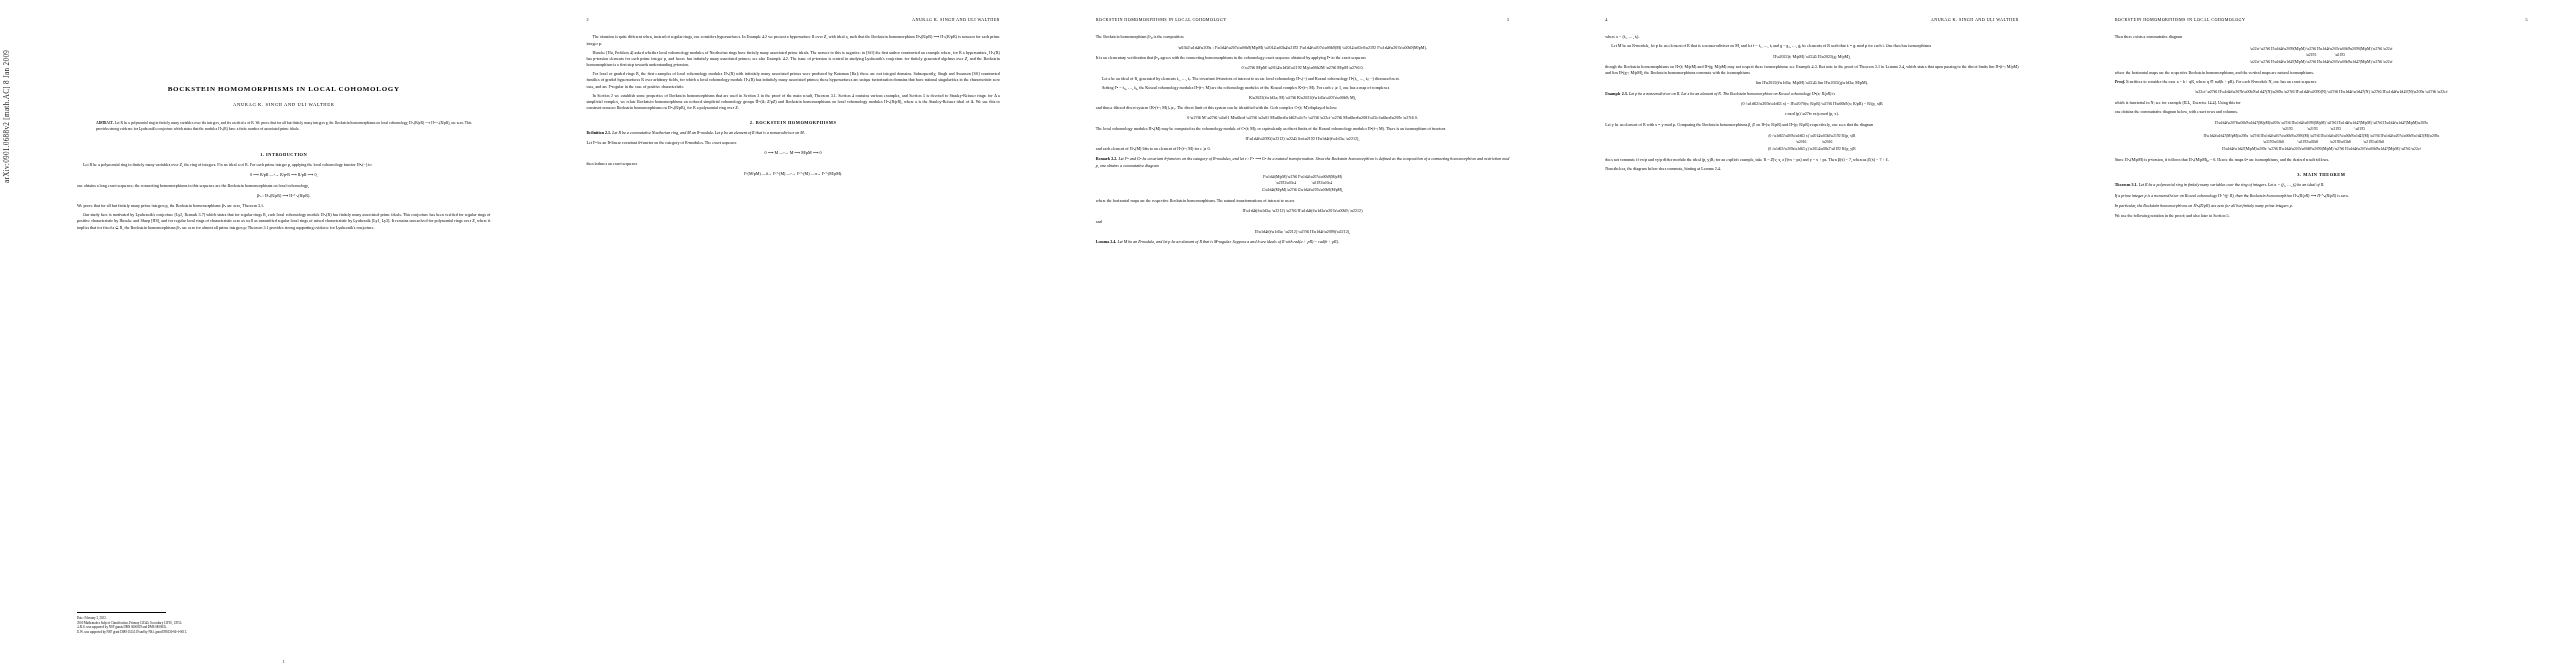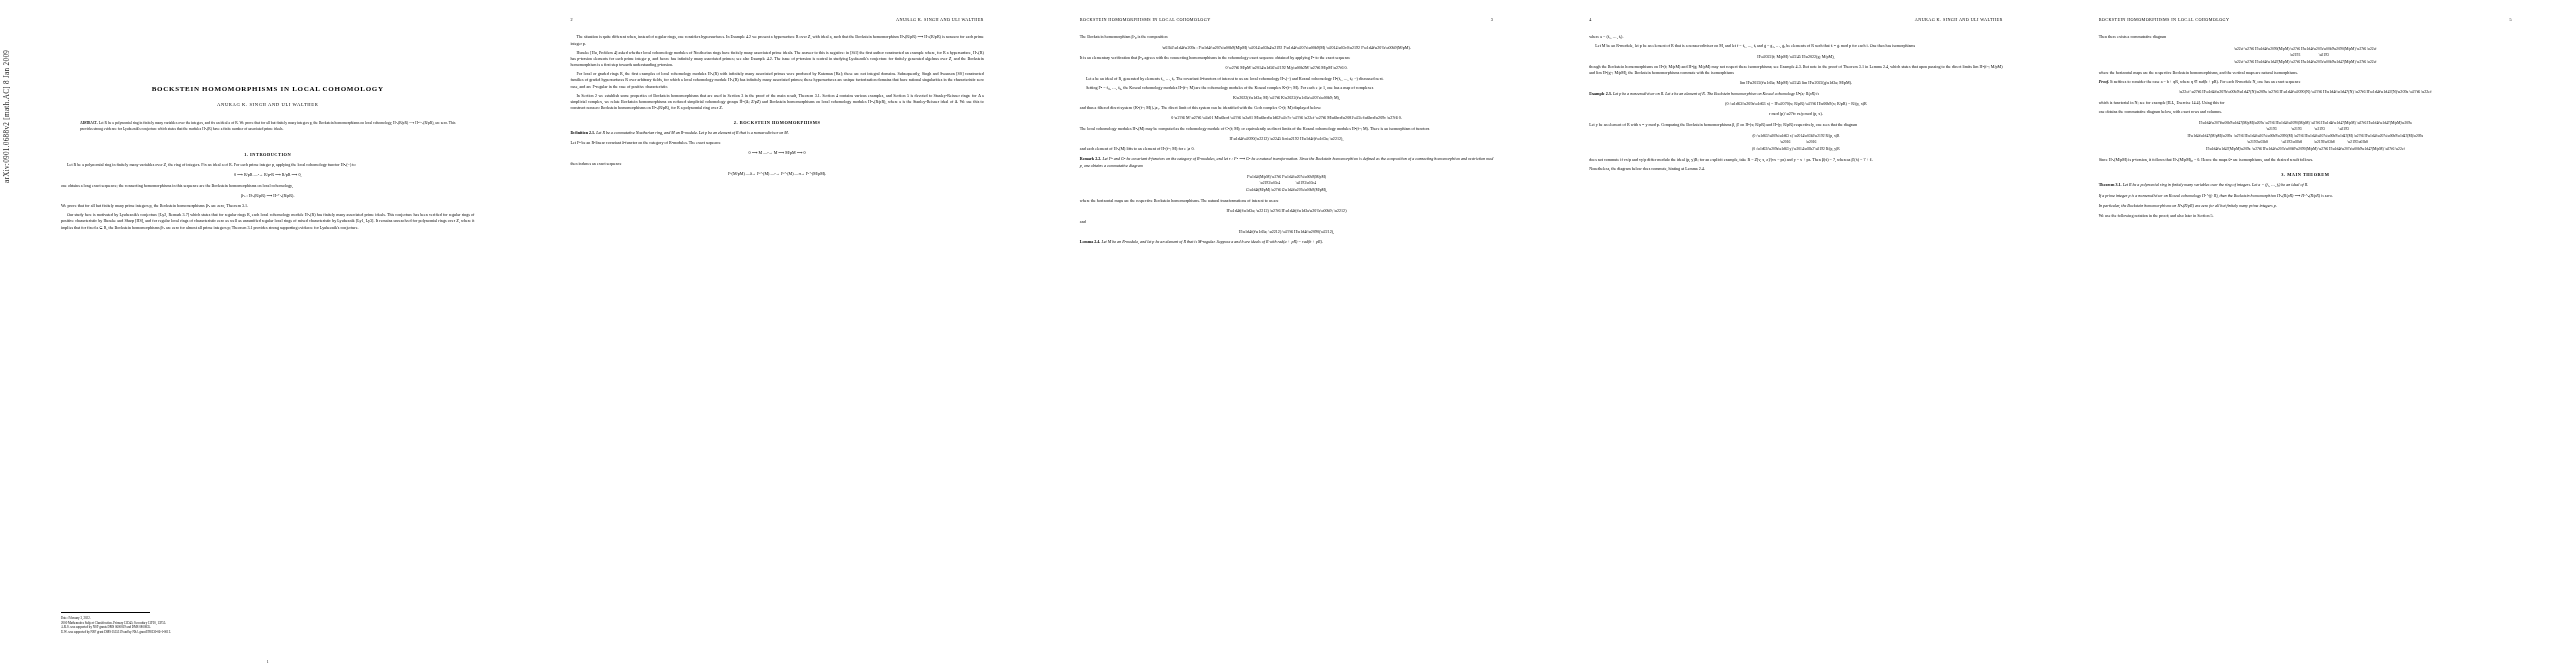--- a/index.html
+++ b/index.html
@@ -4,21 +4,21 @@
 <style>
   html,body{margin:0;padding:0;background:#fff;}
   body{width:2576px;height:667px;font-family:"Liberation Serif",serif;color:#000;overflow:hidden;}
   .sheet{position:relative;width:2576px;height:667px;background:#fff;}
   .arxiv-stamp{
     position:absolute;left:3.3px;top:183px;width:311px;
     transform:rotate(-90deg);transform-origin:0 0;
     font-family:"Liberation Serif",serif;font-size:7.2px;letter-spacing:0.3px;color:#222;
     white-space:nowrap;
   }
-  .pages{position:absolute;left:13px;top:0;width:2547px;height:610px;display:flex;}
+  .pages{position:absolute;left:29px;top:0;width:2547px;height:610px;display:flex;}
   .page{position:relative;width:636px;height:667px;padding:0 0 0 0;box-sizing:border-box;}
   .col{position:absolute;left:48px;right:48px;top:16.7px;bottom:13.3px;}
   .runhead{display:flex;justify-content:space-between;font-size:4.2px;letter-spacing:0.4px;margin-bottom:12.2px;height:5.6px;}
   .runhead .t{text-transform:uppercase;}
   .ttl{text-align:center;font-size:7px;font-weight:bold;letter-spacing:0.7px;line-height:1.5;margin:67px 0 7.8px;text-transform:uppercase;}
   .authors{text-align:center;font-size:4.6px;letter-spacing:0.6px;margin-bottom:14.5px;text-transform:uppercase;}
   .abstract{font-size:3.7px;line-height:1.55;text-align:justify;margin:0 19px 19px 19px;}
   .abstract .lead{font-variant:small-caps;font-weight:bold;}
   .sec{text-align:center;font-size:4.4px;letter-spacing:0.5px;font-weight:bold;margin:9px 0 5px;text-transform:uppercase;}
   p{font-size:4.1px;line-height:1.52;text-align:justify;margin:0 0 2.8px;text-indent:6.1px;}

